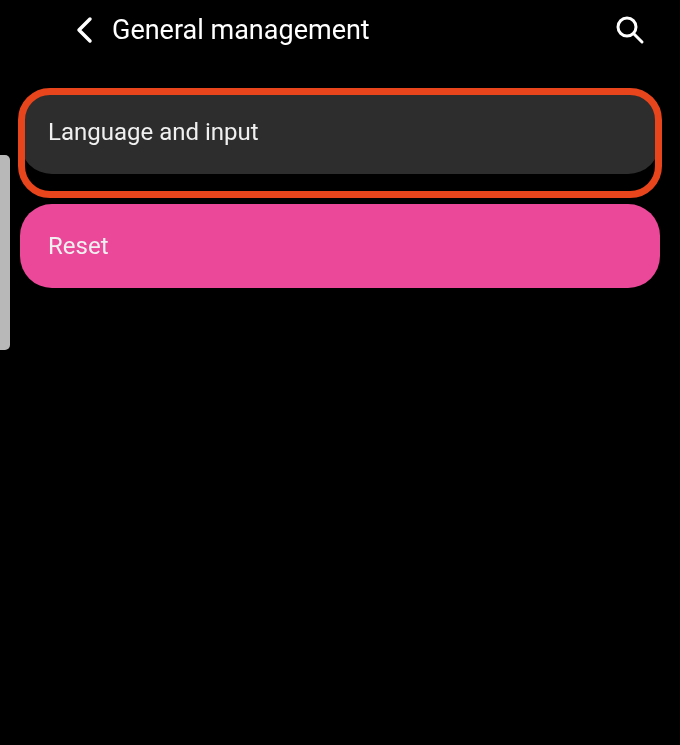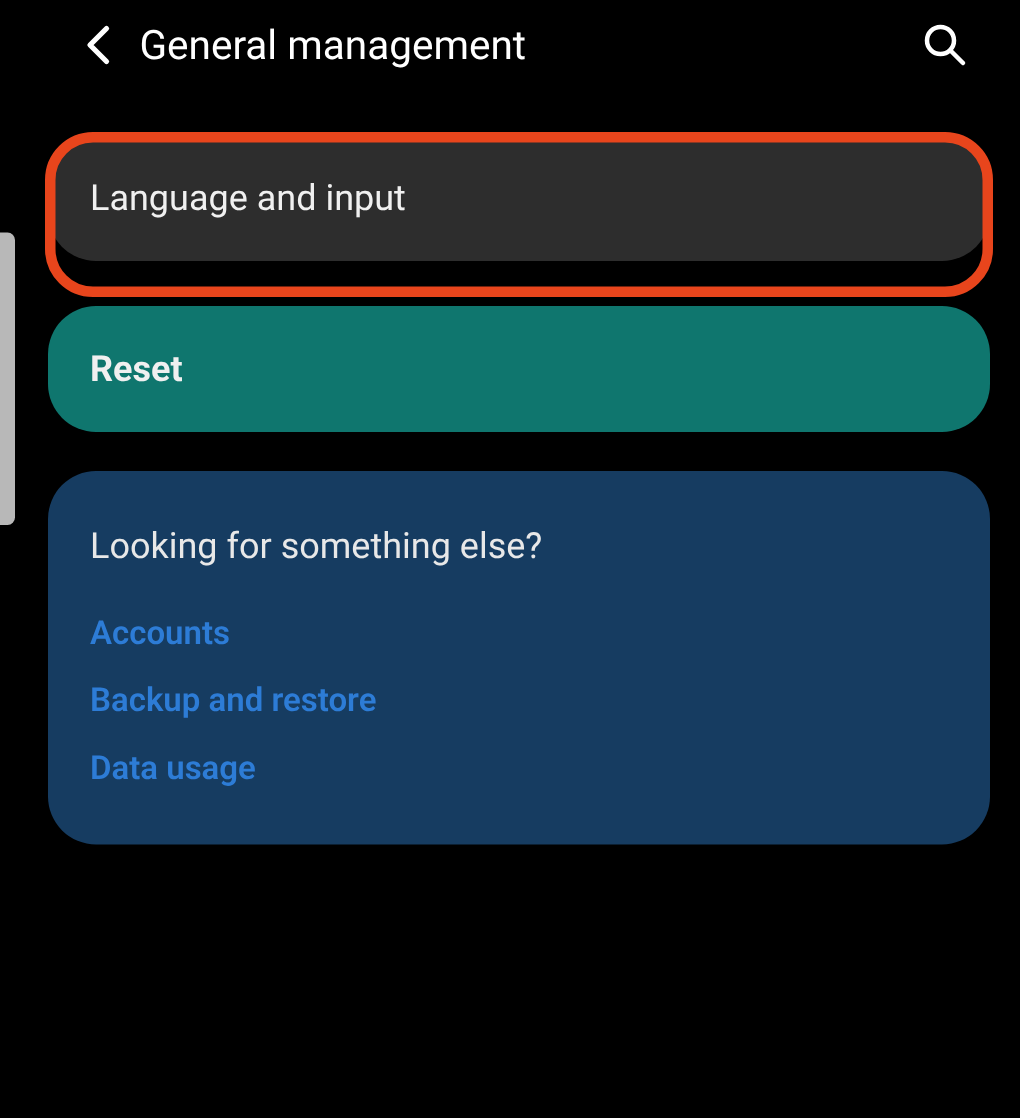--- a/index.html
+++ b/index.html
@@ -12,21 +12,21 @@
       height: 745px;
       background: #000000;
       font-family: -apple-system, BlinkMacSystemFont, 'Segoe UI', Roboto, sans-serif;
       color: #ffffff;
       overflow: hidden;
       position: relative;
     }
     .header {
       display: flex;
       align-items: center;
-      padding: 12px 20px 12px 17px;
+      padding: 12px 20px 12px 36px;
       height: 60px;
     }
     .back-icon {
       width: 40px;
       height: 40px;
       display: flex;
       align-items: center;
       justify-content: center;
       cursor: pointer;
       margin-left: 28px;
@@ -41,21 +41,21 @@
     .search-icon {
       width: 40px;
       height: 40px;
       display: flex;
       align-items: center;
       justify-content: center;
       cursor: pointer;
       margin-right: 10px;
     }
     .content {
-      padding: 30px 20px 0 32px;
+      padding: 30px 20px 0 20px;
     }
     .settings-group {
       background: #2d2d2d;
       border-radius: 32px;
       overflow: visible;
       position: relative;
     }
     .settings-item {
       padding: 28px 28px;
       font-size: 24px;
@@ -68,24 +68,23 @@
       top: -2px;
       left: -2px;
       right: -2px;
       height: 110px;
       border: 7px solid #e8451c;
       border-radius: 32px;
       pointer-events: none;
       z-index: 10;
     }
     .settings-group-2 {
-      background: #0f766e;
+      background: #ec4899;
       border-radius: 32px;
       margin-top: 30px;
-      font-weight: bold;
     }
     .suggestions-card {
       background: #163c61;
       border-radius: 32px;
       margin-top: 26px;
       padding: 36px 28px 28px 28px;
     }
     .suggestions-title {
       font-size: 24px;
       color: #e8e8e8;
@@ -148,26 +147,14 @@
       <span>Language and input</span>
     </div>
   </div>
 
   <div class="settings-group-2">
     <div class="settings-item group-first-item group-last-item">
       <span>Reset</span>
     </div>
   </div>
 
-  <div class="suggestions-card">
-    <div class="suggestions-title">Looking for something else?</div>
-    <a class="suggestion-link">
-      <span>Accounts</span>
-    </a>
-    <a class="suggestion-link">
-      <span>Backup and restore</span>
-    </a>
-    <a class="suggestion-link">
-      <span>Data usage</span>
-    </a>
-  </div>
 
 </div>
 
 </body></html>

